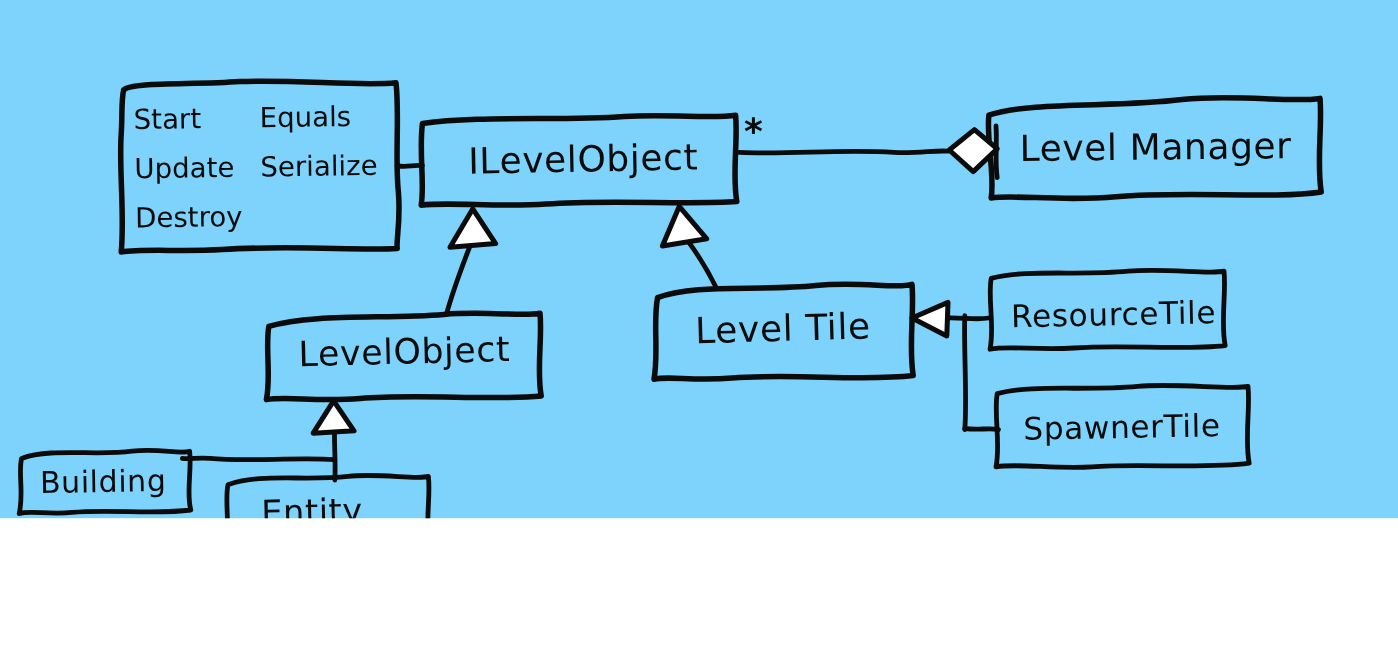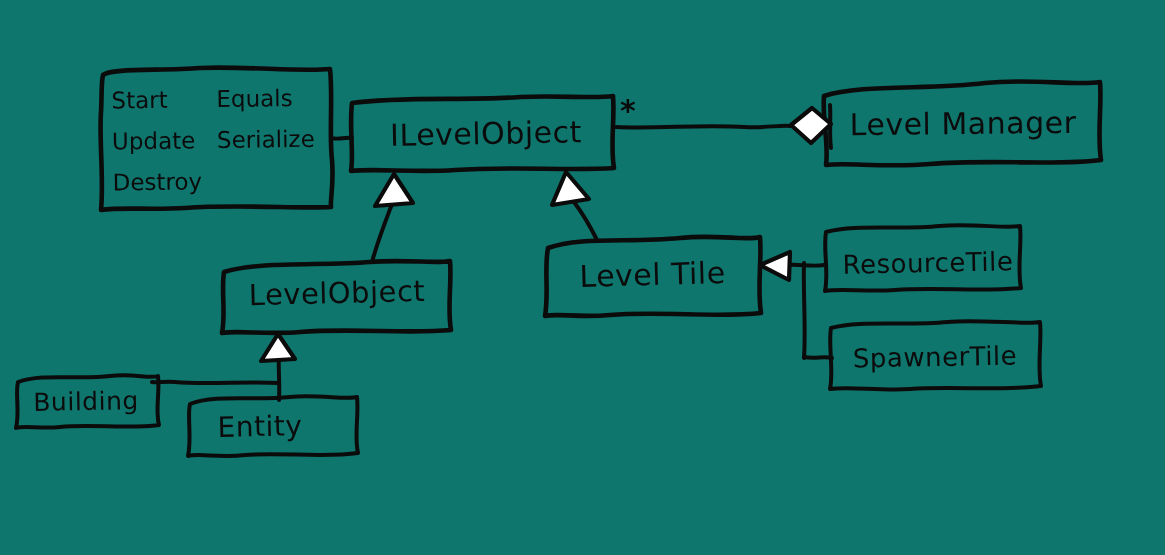--- a/index.html
+++ b/index.html
@@ -7,22 +7,22 @@
     margin: 0;
     padding: 0;
     background: #ffffff;
   }
   body {
     font-family: "DejaVu Sans", sans-serif;
   }
   #canvas {
     position: relative;
     width: 1165px;
-    height: 555px;
-    background: #0f766e;
+    height: 432px;
+    background: #7dd3fc;
     overflow: hidden;
   }
   #sketch {
     position: absolute;
     top: 0;
     left: 0;
     width: 1165px;
     height: 555px;
   }
   .node-label {

